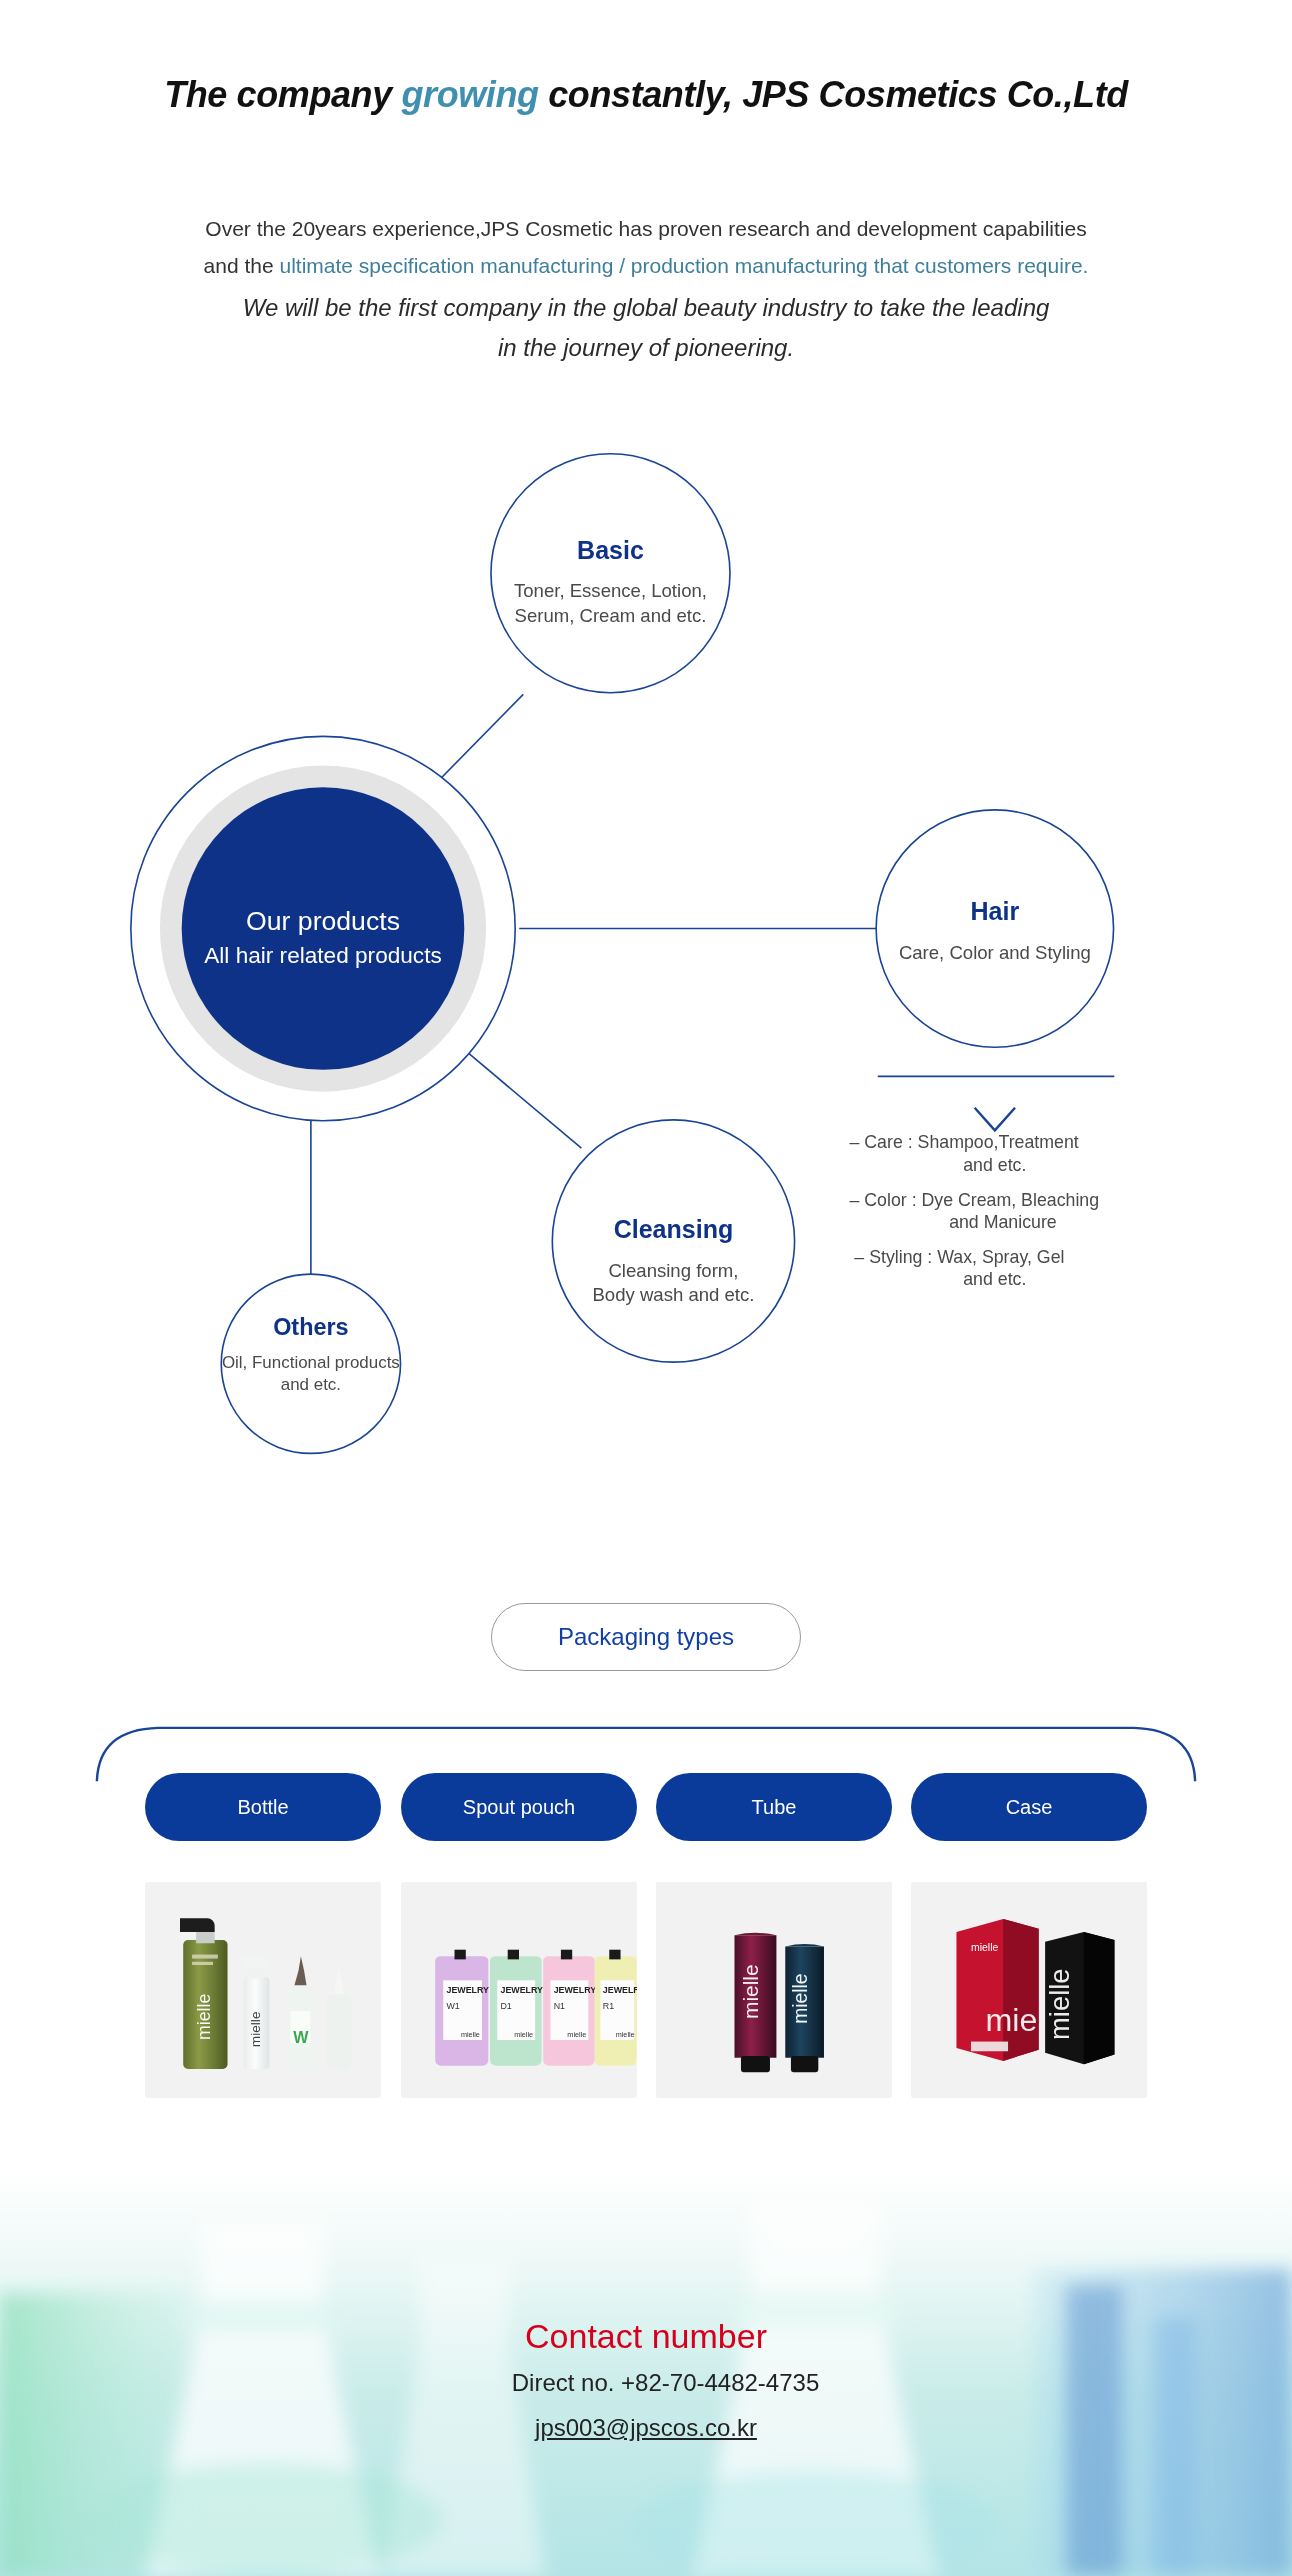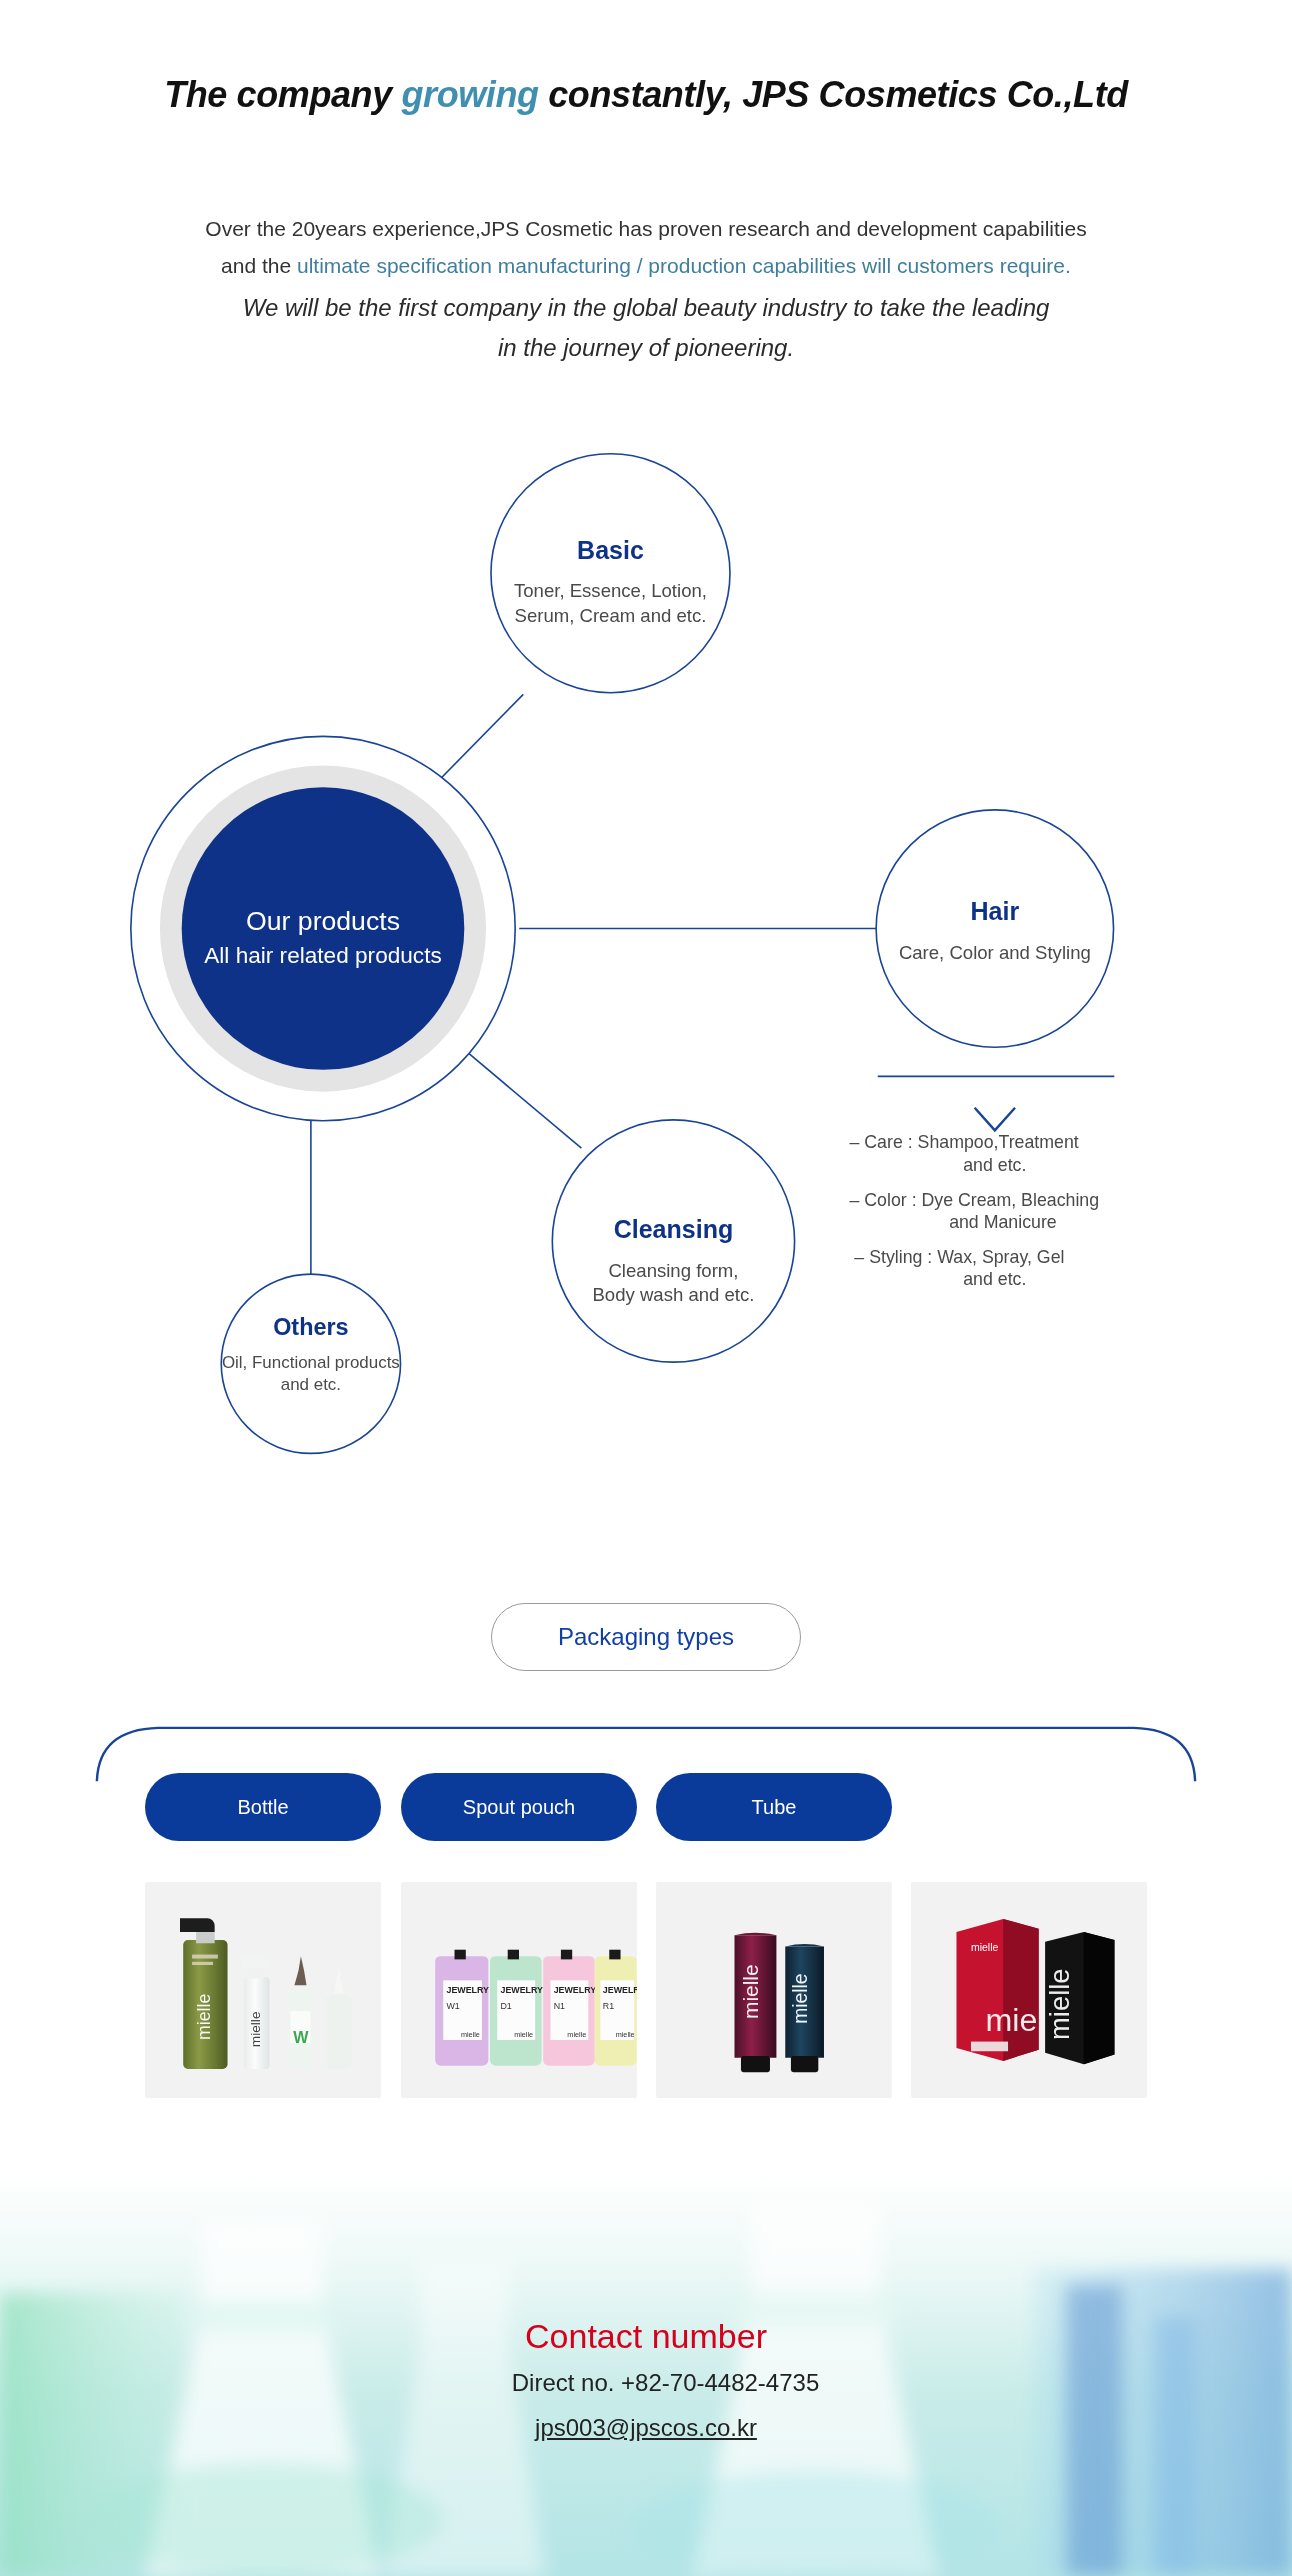--- a/index.html
+++ b/index.html
@@ -79,21 +79,21 @@
 
 <div class="page">
 
   <div class="headline">
     <span>The company </span><span class="accent">growing</span><span> constantly, JPS Cosmetics Co.,Ltd</span>
   </div>
 
   <div class="subblock">
     <div class="sub-line">Over the 20years experience,JPS Cosmetic has proven research and development capabilities</div>
     <div class="sub-line">
-      <span>and the </span><span class="accent">ultimate specification manufacturing / production capabilities will customers require.</span>
+      <span>and the </span><span class="accent">ultimate specification manufacturing / production manufacturing that customers require.</span>
     </div>
     <div class="sub2">
       <div class="sub-line">We will be the first company in the global beauty industry to take the leading</div>
       <div class="sub-line">in the journey of pioneering.</div>
     </div>
   </div>
 
   <div class="diagram">
     <svg width="1292" height="1050" viewBox="0 0 1600 1300" xmlns="http://www.w3.org/2000/svg">
 
@@ -152,20 +152,23 @@
 
   <div class="tabrow">
     <div class="tab t0">
       <span>Bottle</span>
     </div>
     <div class="tab t1">
       <span>Spout pouch</span>
     </div>
     <div class="tab t2">
       <span>Tube</span>
+    </div>
+    <div class="tab t3">
+      <span>Case</span>
     </div>
   </div>
 
   <div class="shelfrow">
 
     <div class="shelf s0">
       <svg viewBox="0 0 292 268" xmlns="http://www.w3.org/2000/svg">
         <defs>
           <linearGradient id="gGreen" x1="0" y1="0" x2="1" y2="0">
             <stop offset="0" stop-color="#5f6f2c"></stop>

